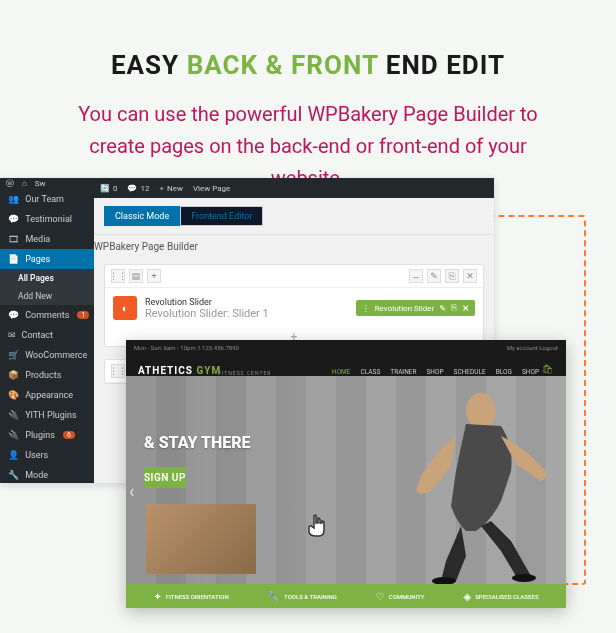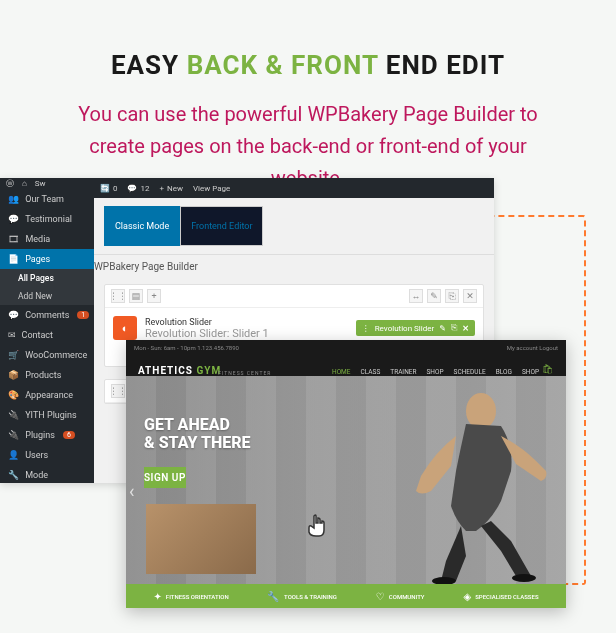--- a/index.html
+++ b/index.html
@@ -12,21 +12,21 @@
 .wp-bar{background:#23282d;height:20px;width:100%;display:flex;align-items:center;padding:0 6px;font-size:8px;color:#ccc;gap:8px}
 .wp-bar span{display:flex;align-items:center;gap:3px}
 .sidebar{width:94px;background:#23282d;color:#eee;font-size:9px;display:flex;flex-direction:column}
 .sidebar-item{padding:5px 8px;display:flex;align-items:center;gap:6px;cursor:pointer;color:#ccc}
 .sidebar-item.active{background:#0073aa;color:#fff}
 .sidebar-sub{padding:4px 8px 4px 18px;background:#32373c;color:#ccc;font-size:8.5px}
 .sidebar-sub.active{color:#fff;font-weight:500}
 .badge{background:#d54e21;color:#fff;border-radius:8px;font-size:7px;padding:0 4px;margin-left:2px}
 .main-panel{flex:1;background:#f1f1f1;display:flex;flex-direction:column}
 .mode-tabs{display:flex;padding:8px 10px;gap:0}
-.mode-tab{padding:14px 10px;font-size:9px;background:#fff;border:1px solid #ccc;cursor:pointer}
+.mode-tab{padding:4px 10px;font-size:9px;background:#fff;border:1px solid #ccc;cursor:pointer}
 .mode-tab.classic{background:#0073aa;color:#fff;border-color:#0073aa}
 .mode-tab.fe{background:#0f172a;color:#0073aa}
 .wpb-title{padding:6px 0;font-size:10px;color:#555;border-top:1px solid #ddd}
 .wpb-row{background:#fff;margin:6px 10px;border:1px solid #e0e0e0;border-radius:2px}
 .wpb-row-head{display:flex;justify-content:space-between;padding:4px 6px;border-bottom:1px solid #eee}
 .wpb-icons{display:flex;gap:4px}
 .wpb-ico{width:14px;height:14px;background:#f5f5f5;border:1px solid #ddd;display:flex;align-items:center;justify-content:center;font-size:9px;color:#888}
 .wpb-el{display:flex;align-items:center;padding:8px;gap:8px}
 .rs-icon{width:24px;height:24px;background:#f15a24;border-radius:3px;display:flex;align-items:center;justify-content:center;color:#fff;font-size:11px}
 .rs-text{flex:1}
@@ -218,21 +218,21 @@
         <span class="">SHOP</span>
       </div>
     <div class="fe-cart">🛍</div>
   </div>
   <div class="fe-hero">
     <div class="fe-hero-bg"></div>
     <div class="fe-box"></div>
     <div class="fe-arrow">‹</div>
     <div class="fe-hero-content">
       <h2>
-        <span>GET AHEAD</span><br>
+        <br>
         <span>&amp; STAY THERE</span>
       </h2>
       <button class="fe-cta">SIGN UP</button>
     </div>
     <svg class="fe-man" viewBox="0 0 200 208">
       <ellipse cx="115" cy="35" rx="15" ry="18" fill="#c9a37a"></ellipse>
       <path d="M100 48 Q95 70 90 95 L85 130 Q90 145 100 155 L110 155 Q125 145 135 125 L145 95 Q148 70 135 50 Z" fill="#4a4a4a"></path>
       <path d="M90 60 Q70 75 55 100 L50 115 Q55 120 65 115 L85 90 Z" fill="#c9a37a"></path>
       <path d="M135 60 Q155 70 170 85 L180 95 Q182 102 175 105 L150 88 Z" fill="#c9a37a"></path>
       <path d="M95 150 L80 185 L75 205 L90 205 L100 180 Z" fill="#2a2a2a"></path>

